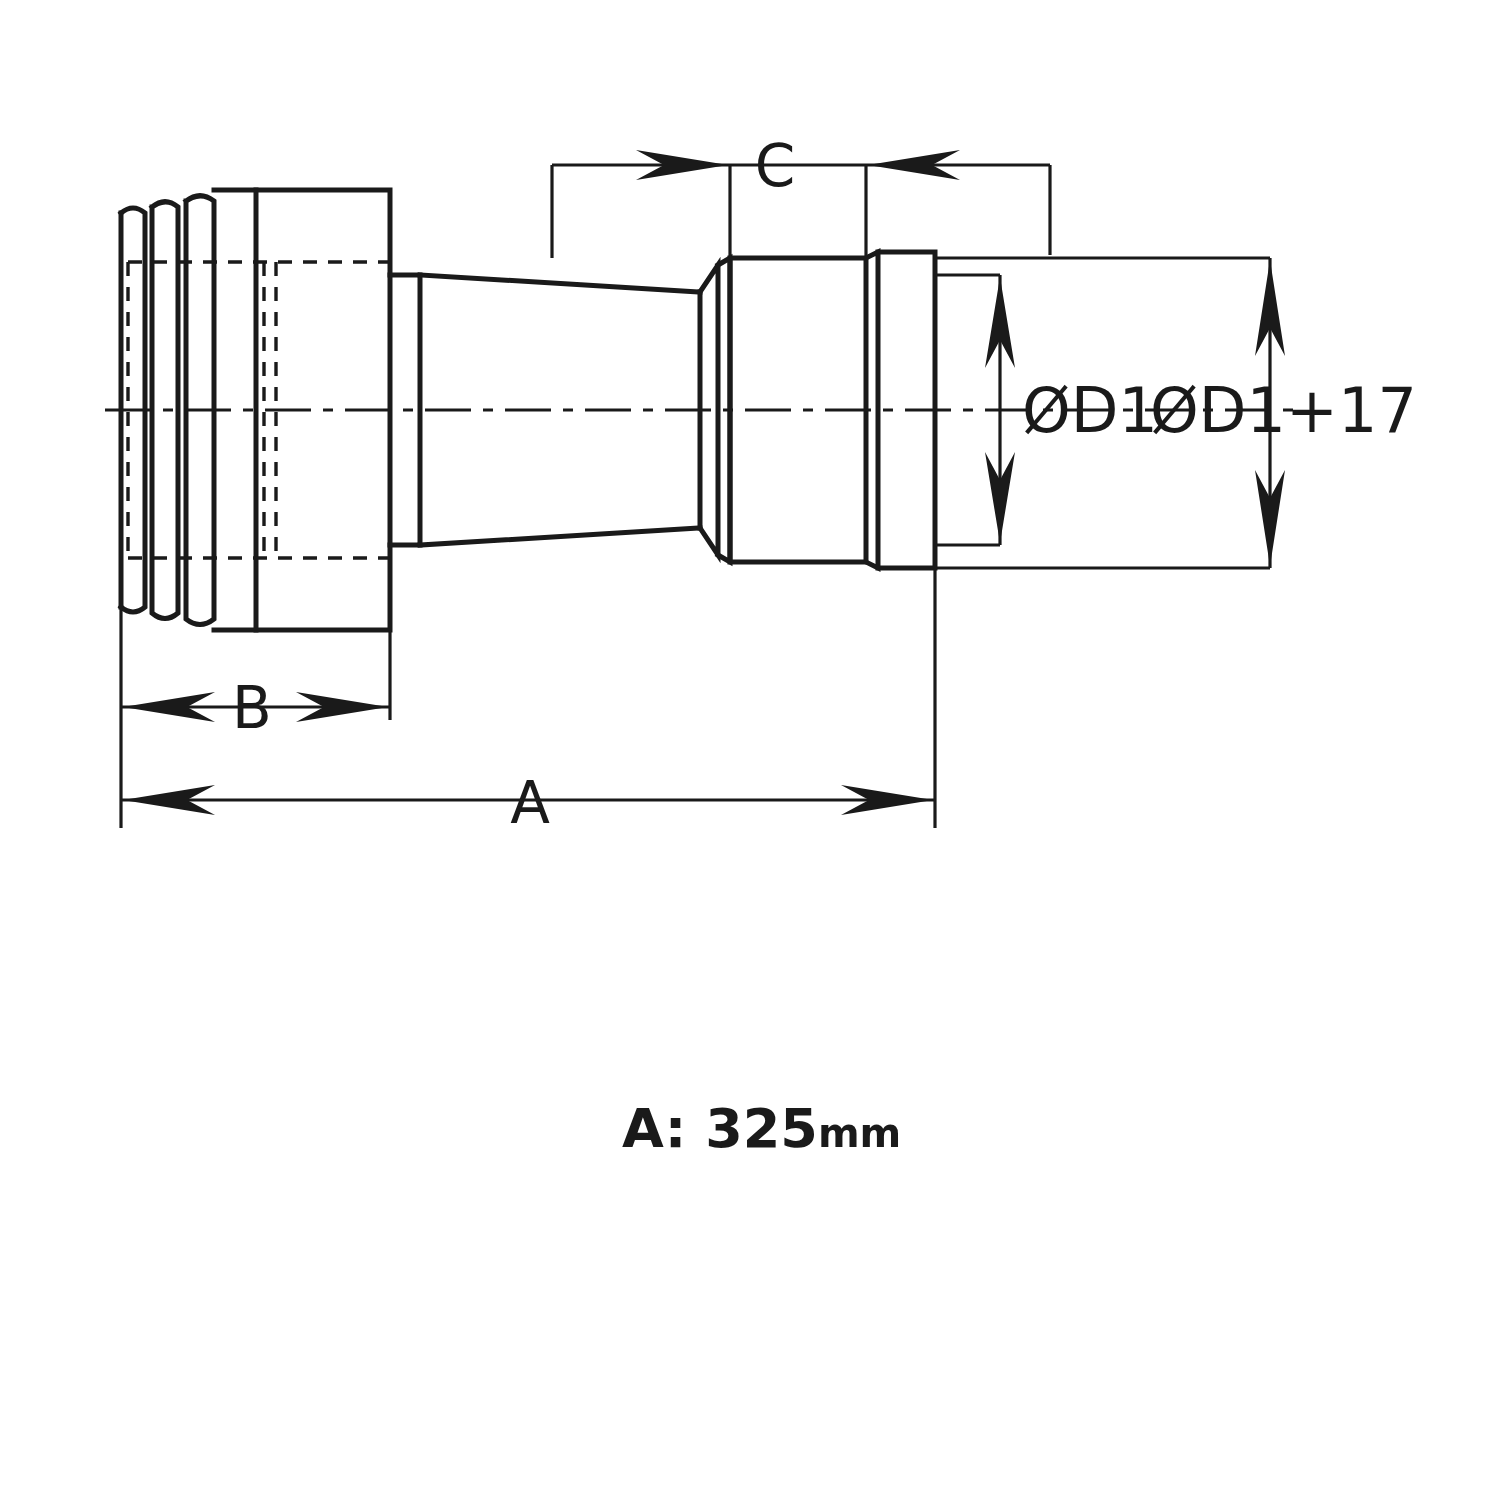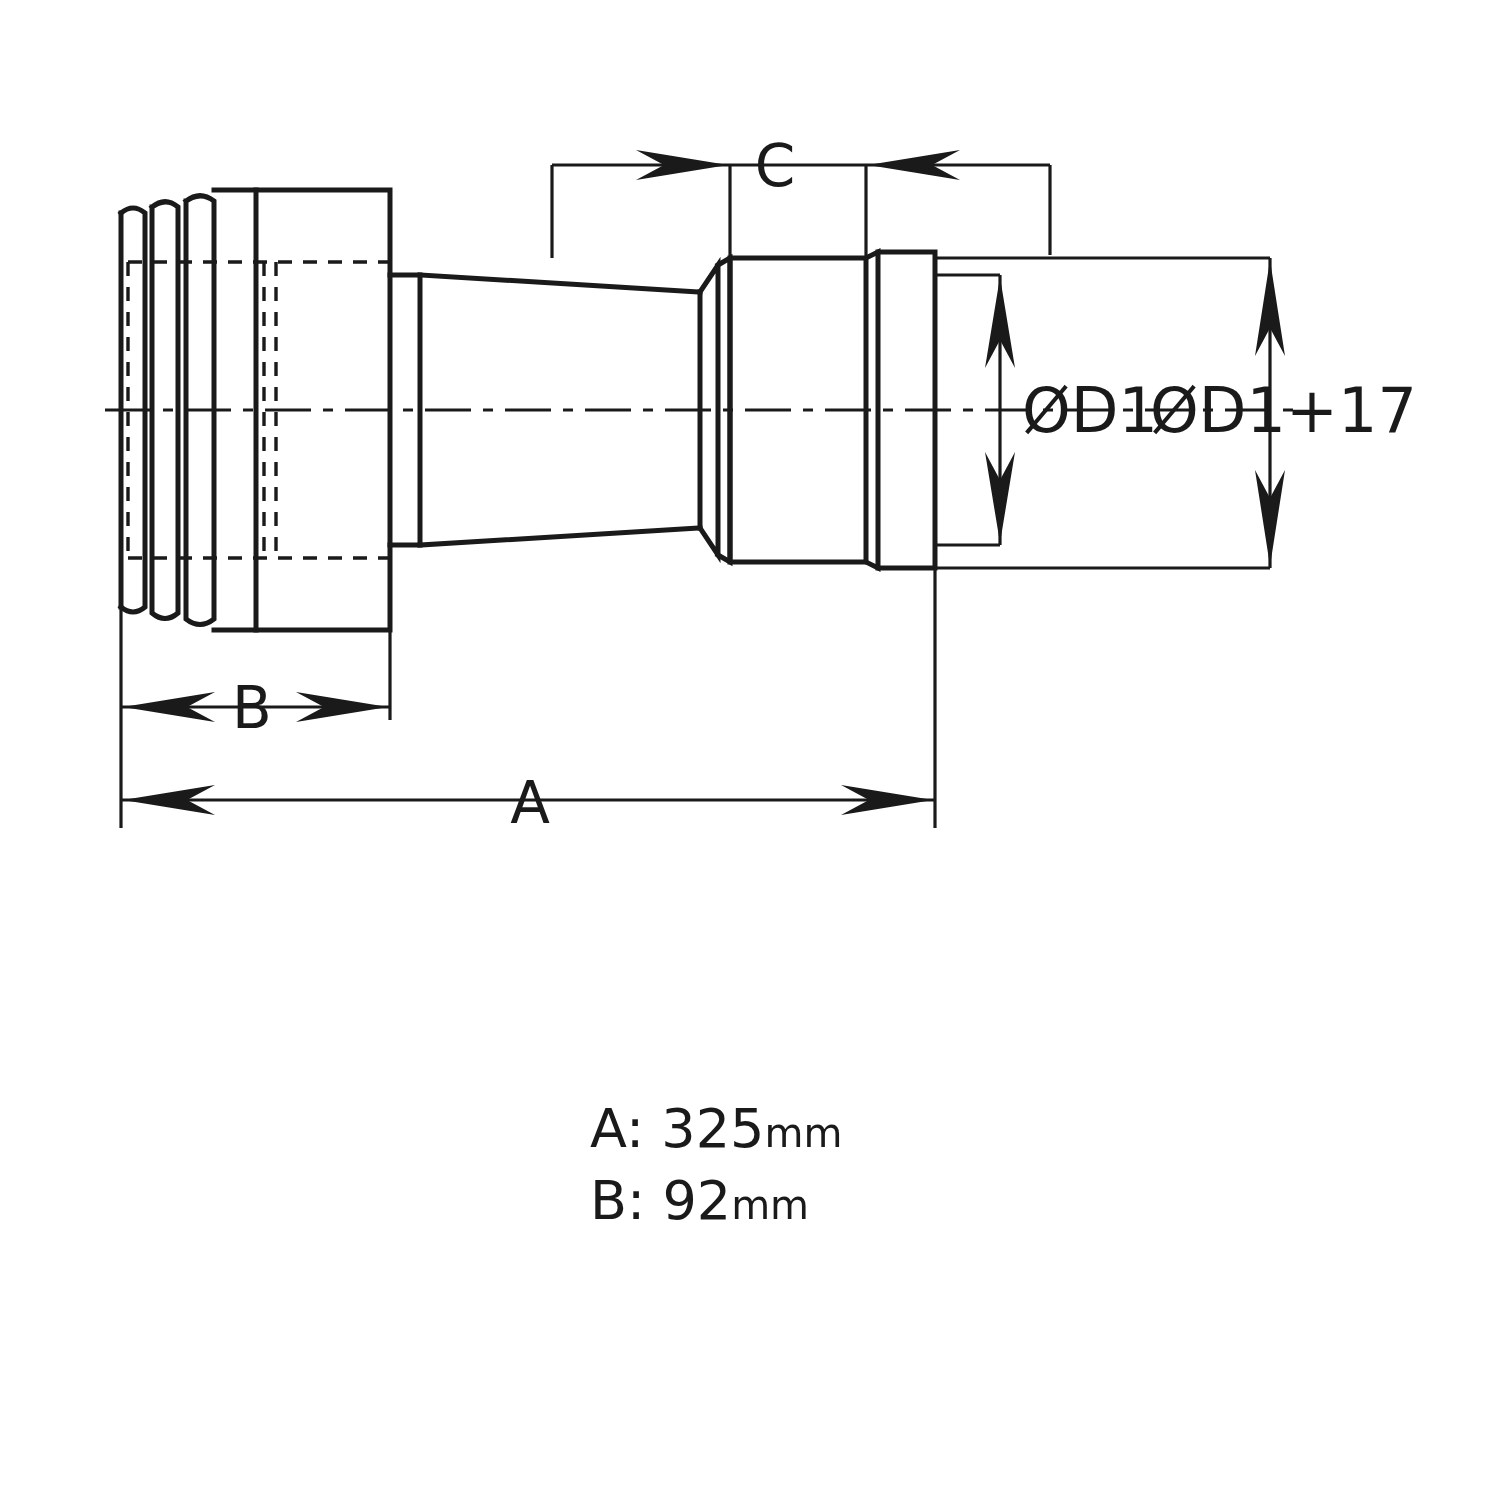--- a/index.html
+++ b/index.html
@@ -76,21 +76,22 @@
     left: 590px;
     top: 1095px;
     width: 760px;
   }
   .legend-row {
     font-family: "DejaVu Sans", sans-serif;
     font-size: 54px;
     line-height: 68px;
     color: #1a1a1a;
     white-space: pre;
-    font-weight: 400;
+    font-weight: 700;
+    margin-left: 32px;
   }
   .legend-row .unit {
     font-size: 40px;
   }
 </style>
 </head>
 <body>
 
 <div id="drawing-root">
   <svg class="tech-drawing" viewBox="0 0 1500 1500" xmlns="http://www.w3.org/2000/svg">
@@ -179,14 +180,13 @@
       <polygon class="arrow-fill" points="123,800 215,785 187,800 215,815"></polygon>
       <polygon class="arrow-fill" points="933,800 841,785 869,800 841,815"></polygon>
       <text class="dim-text" x="530" y="823" text-anchor="middle">A</text>
     </g>
 
   </svg>
 </div>
 
 <div class="legend">
   <div class="legend-row"><span>A:</span> <span>325</span><span class="unit">mm</span></div>
-  <div class="legend-row"><span>B:</span> <span>92</span><span class="unit">mm</span></div>
 </div>
 
 </body></html>

